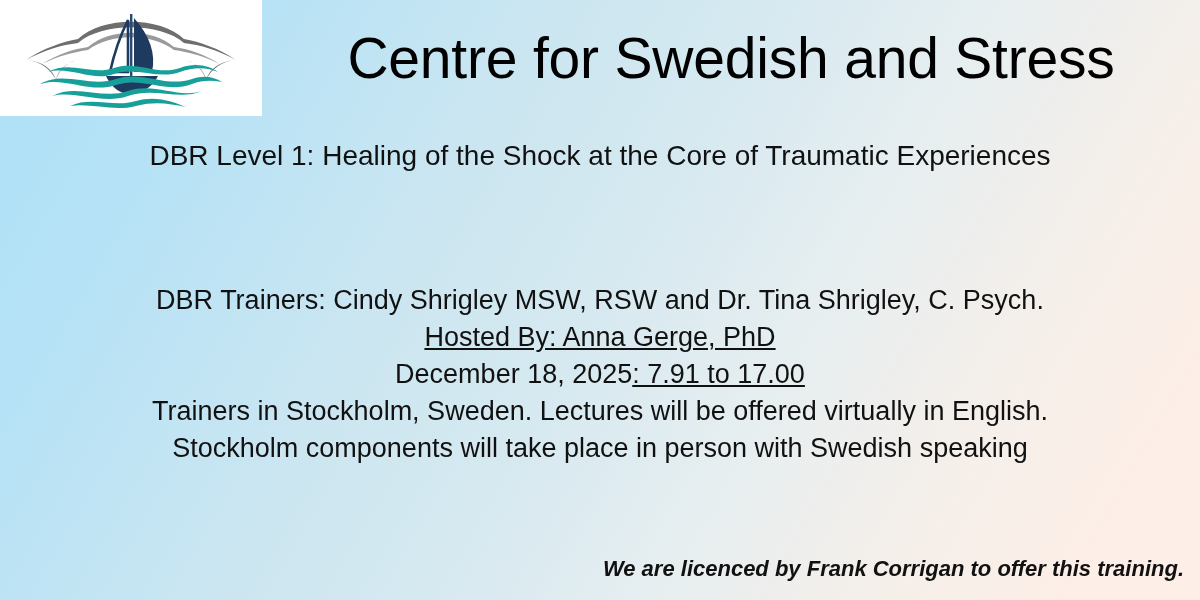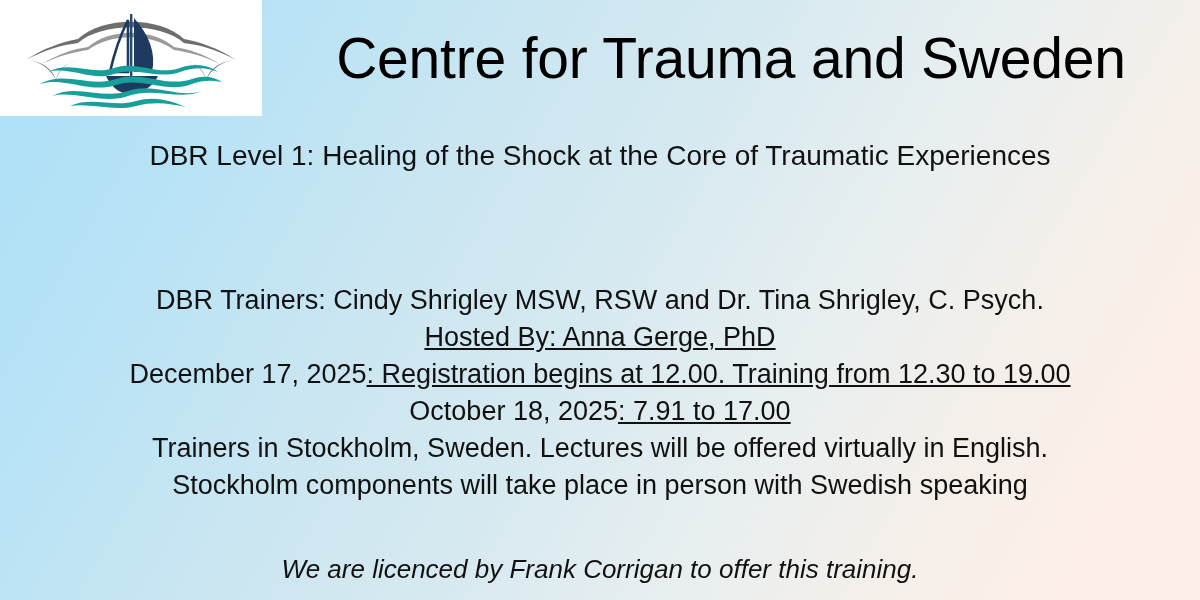--- a/index.html
+++ b/index.html
@@ -102,23 +102,23 @@
   }
   .details .line { display: block; white-space: nowrap; }
   .details .b { font-weight: 400; }
   .details .r { font-weight: 400; text-decoration: underline; }
 
   .licence-note {
     position: absolute;
     left: 16px;
     top: 552px;
     width: 1168px;
-    text-align: center;
-    font-size: 26px;
-    font-weight: 400;
+    text-align: right;
+    font-size: 22px;
+    font-weight: 700;
     font-style: italic;
     line-height: 34px;
     color: #111111;
     white-space: nowrap;
   }
 </style>
 </head>
 <body>
 
 <div class="poster">
@@ -152,29 +152,28 @@
                  C190 62 178 60 162 66 C140 74 118 60 96 68 C74 76 52 60 30 66 Z" fill="#17a09a"></path>
         <path d="M22 78 C46 64 72 82 98 73 C124 64 148 82 174 73 C186 69 196 71 204 76
                  C194 74 184 74 174 78 C148 88 124 70 98 79 C72 88 46 70 22 78 Z" fill="#17a09a"></path>
         <path d="M34 90 C58 77 84 94 110 85 C136 76 160 93 184 85
                  C162 95 136 81 110 90 C84 99 58 84 34 90 Z" fill="#17a09a"></path>
         <path d="M52 100 C74 90 96 102 118 95 C138 89 156 96 168 101
                  C152 98 138 95 118 100 C96 106 74 97 52 100 Z" fill="#17a09a"></path>
       </svg>
     </div>
 
-    <div class="org-title">Centre for Trauma and Sweden</div>
+    <div class="org-title">Centre for Swedish and Stress</div>
   </div>
 
   <div class="course-title">DBR Level 1: Healing of the Shock at the Core of Traumatic Experiences</div>
 
   <div class="details">
     <span class="line b">DBR Trainers: Cindy Shrigley MSW, RSW and Dr. Tina Shrigley, C. Psych.</span>
     <span class="line r">Hosted By: Anna Gerge, PhD</span>
-    <span class="line"><span class="b">December 17, 2025</span><span class="r">: Registration begins at 12.00. Training from 12.30 to 19.00</span></span>
-    <span class="line"><span class="b">October 18, 2025</span><span class="r">: 7.91 to 17.00</span></span>
+    <span class="line"><span class="b">December 18, 2025</span><span class="r">: 7.91 to 17.00</span></span>
     <span class="line b">Trainers in Stockholm, Sweden. Lectures will be offered virtually in English.</span>
     <span class="line b">Stockholm components will take place in person with Swedish speaking</span>
   </div>
 
   <div class="licence-note">We are licenced by Frank Corrigan to offer this training.</div>
 
 </div>
 
 </body></html>

